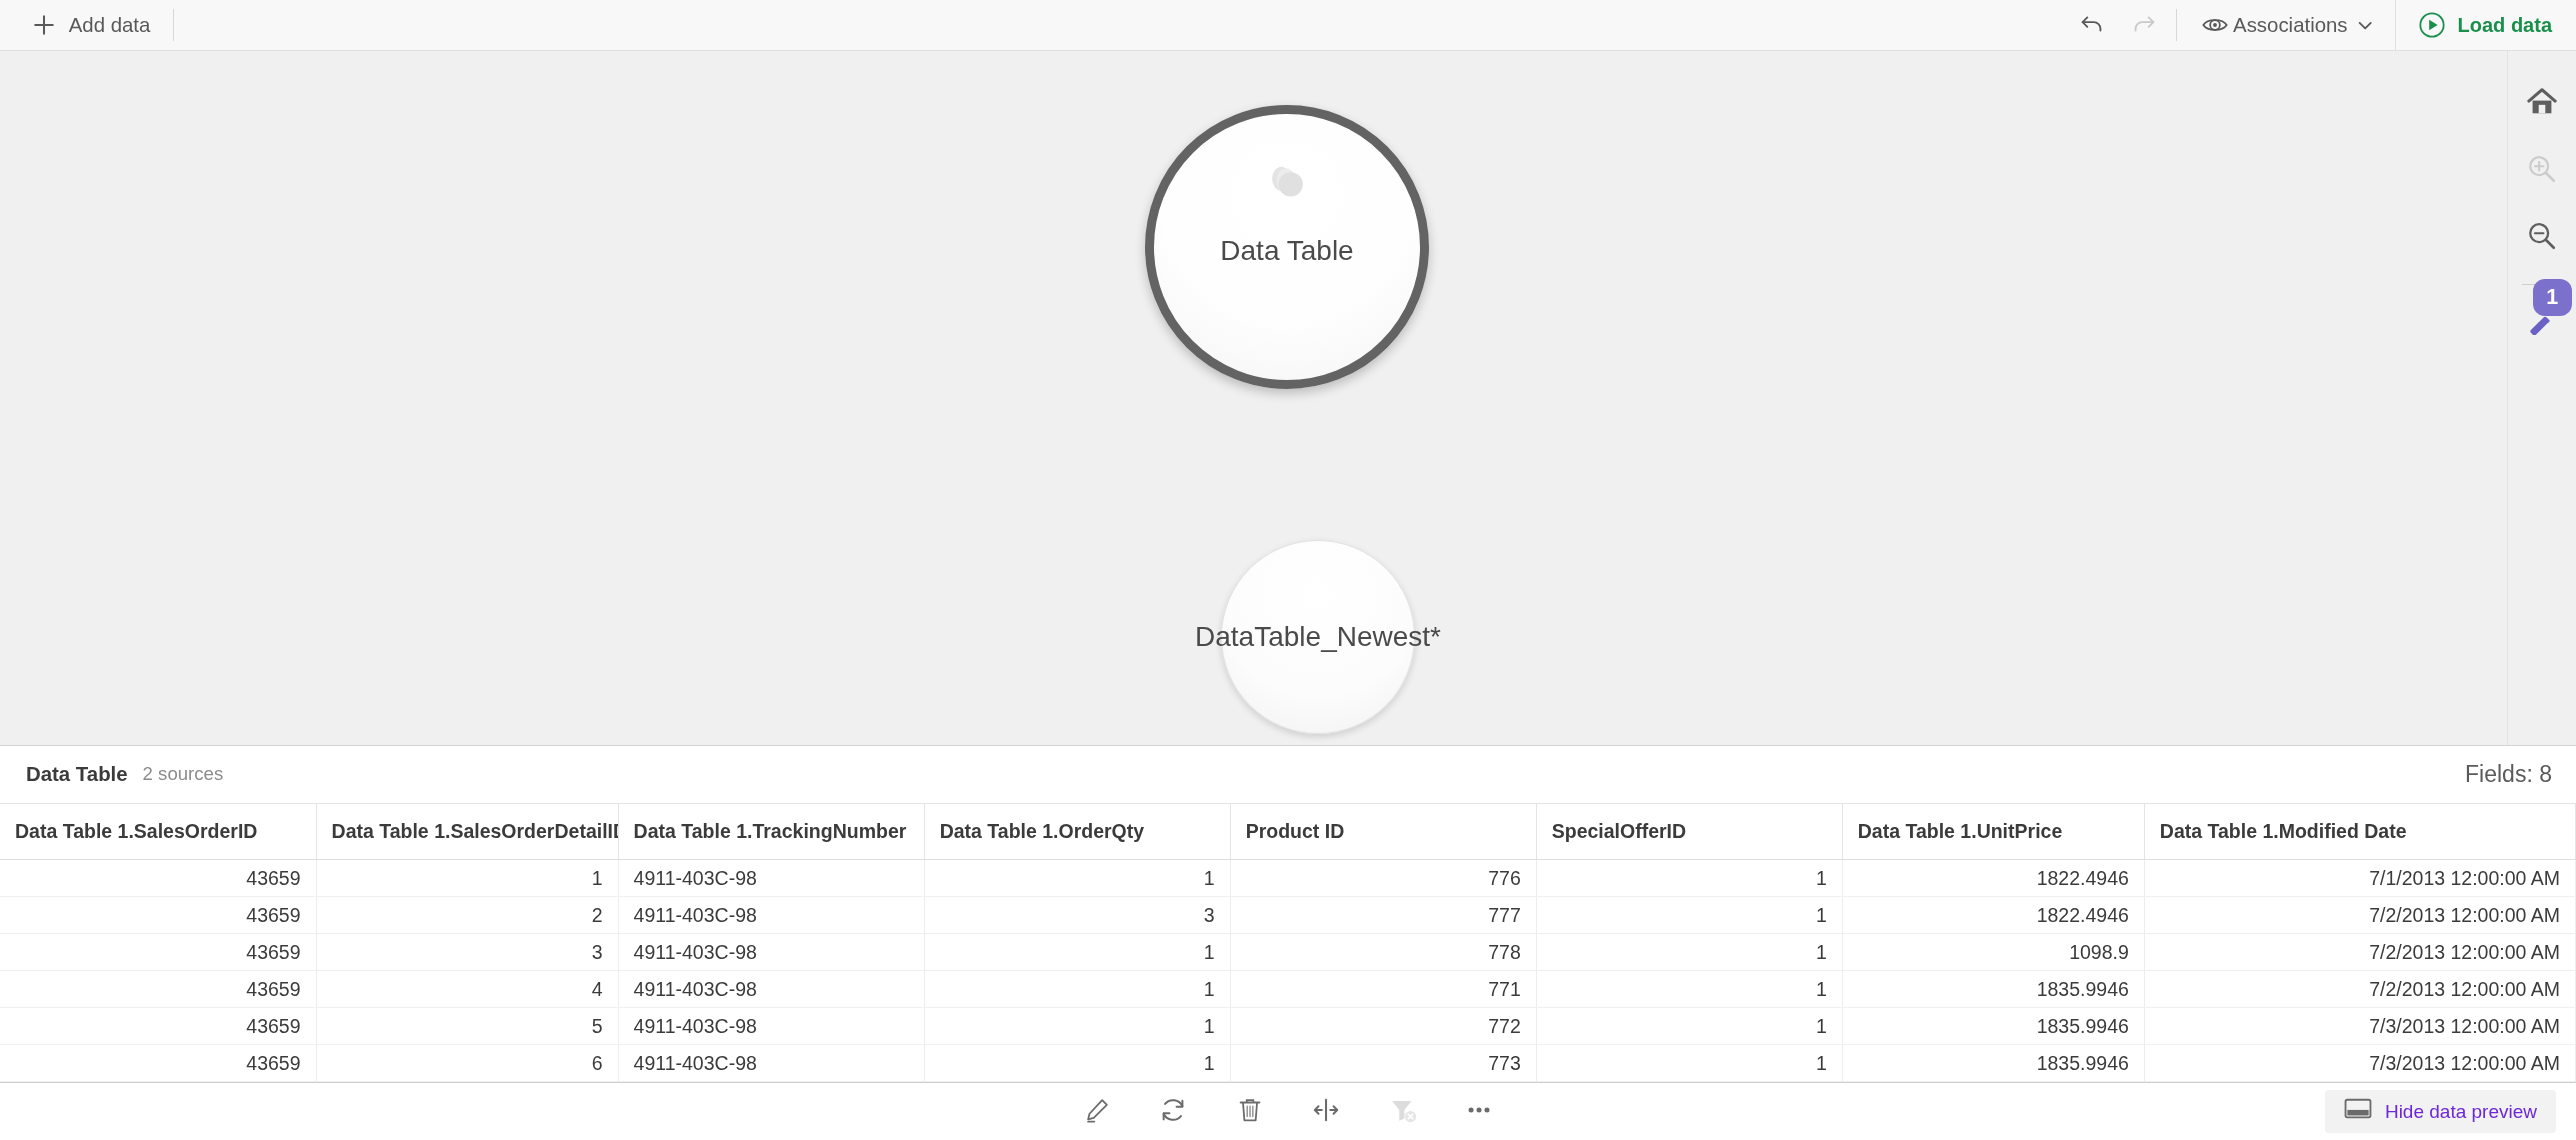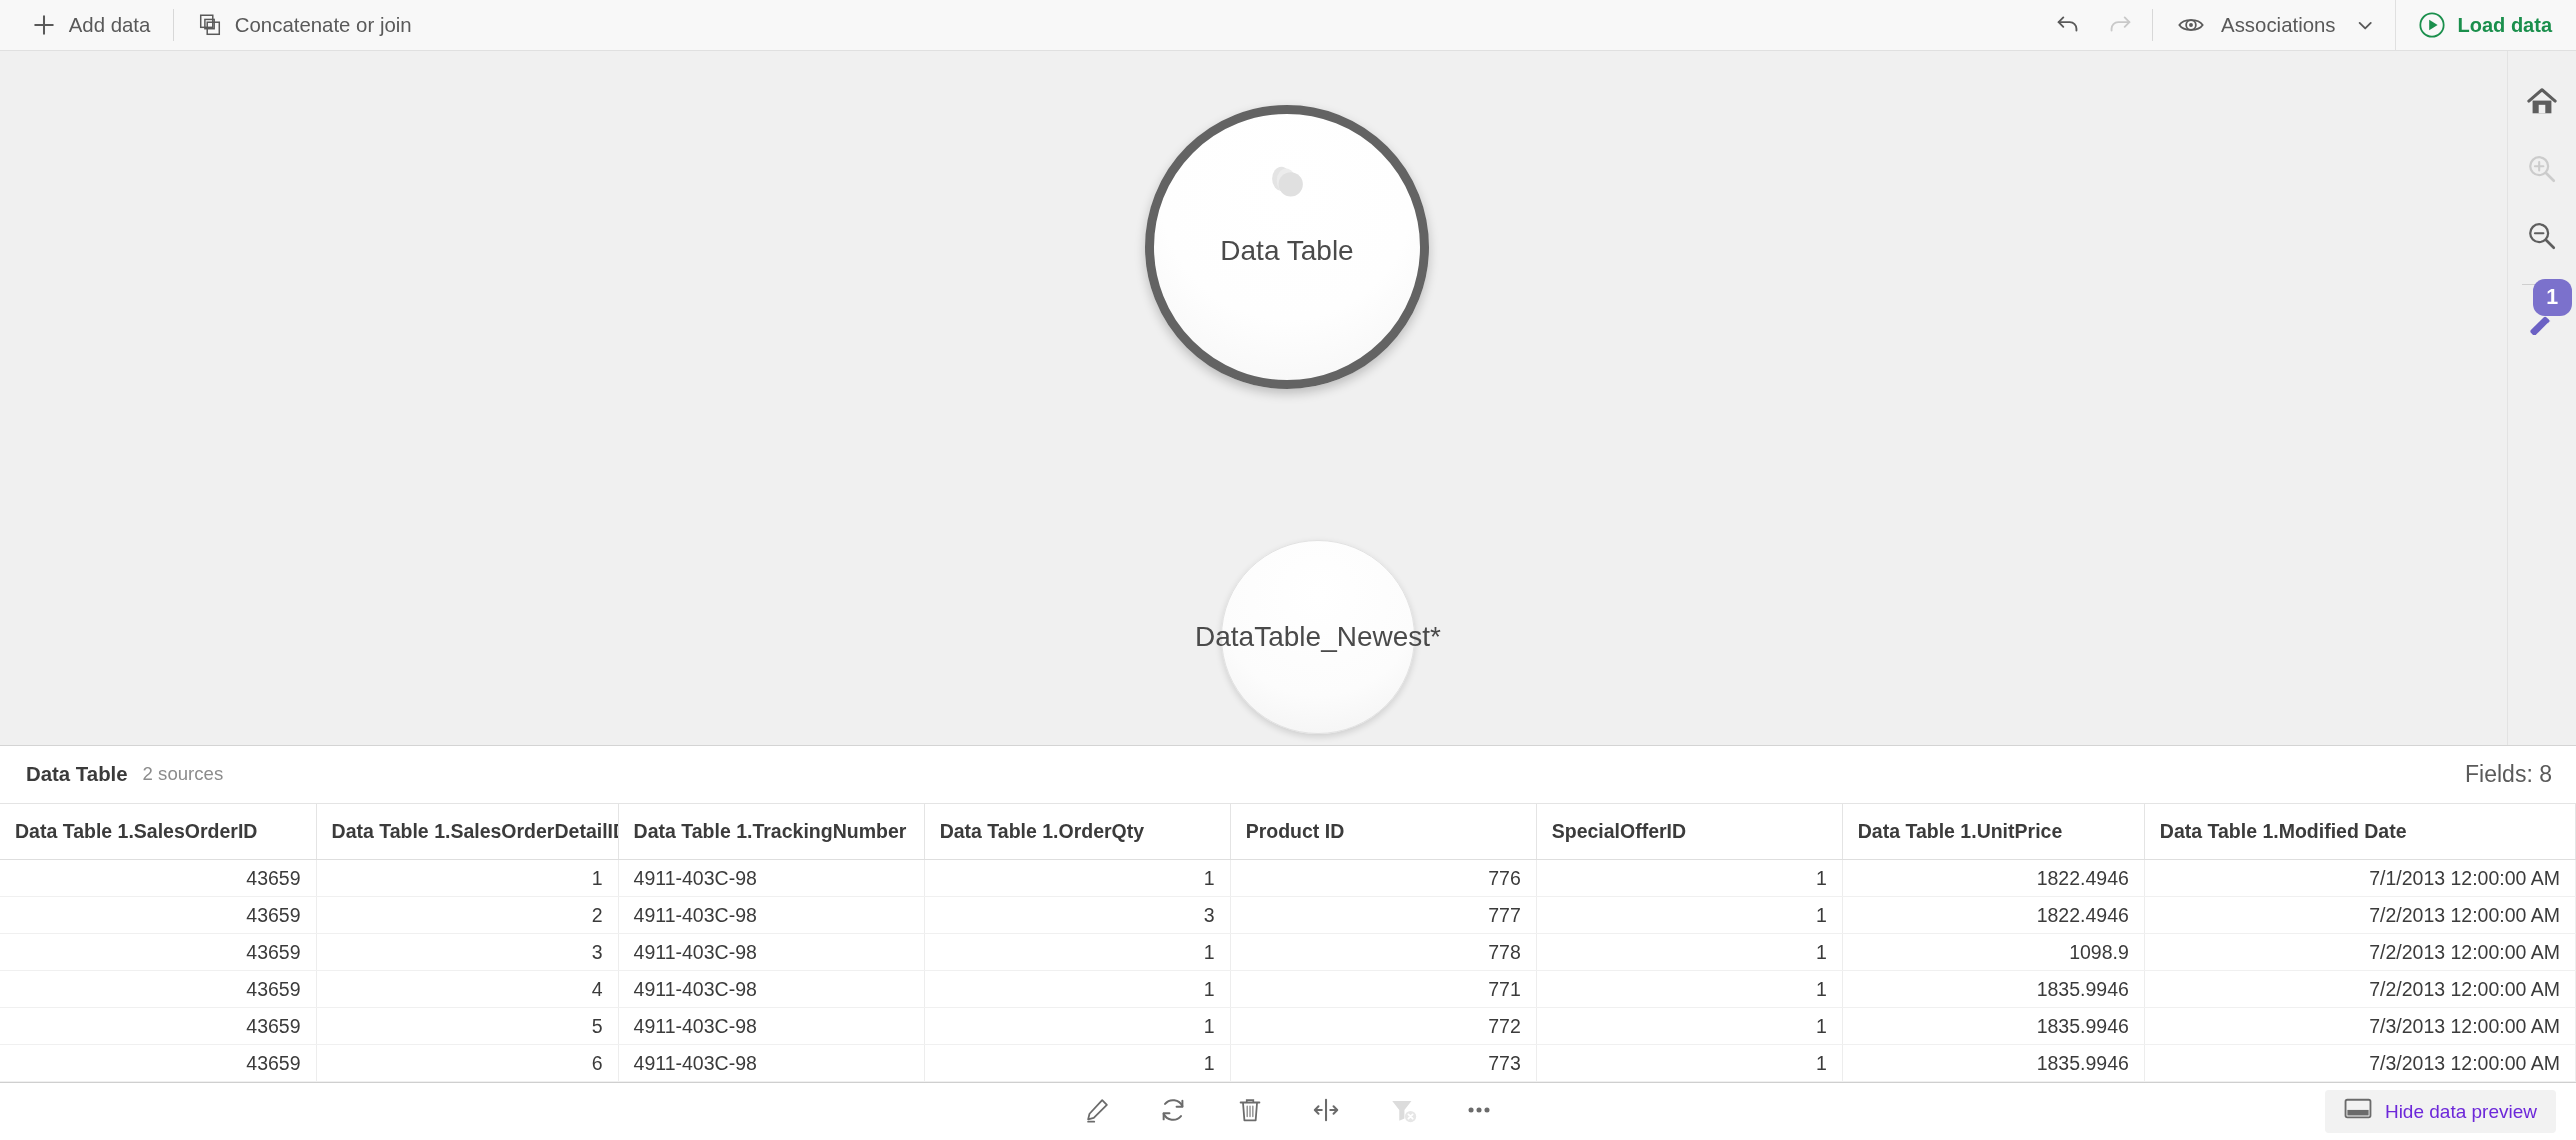--- a/index.html
+++ b/index.html
@@ -37,21 +37,21 @@
   .tb-sep { width: 0.9px; height: 32px; background: #d8d8d8; margin: 0 5.6px; }
   .tb-icon { display: flex; align-items: center; justify-content: center; width: 28px; height: 28px; }
   .tb-icon svg { display: block; }
   .icon-btn {
     width: 52px; height: 51px;
     display: flex; align-items: center; justify-content: center;
     cursor: pointer;
   }
   .icon-btn.disabled { cursor: default; }
   .assoc-btn {
-    display: flex; align-items: center; gap: 16px;
+    display: flex; align-items: center; gap: 4px;
     height: 51px; padding: 0 15px 0 18.6px;
     color: #595959; font-size: 20.4px; cursor: pointer;
   }
   .load-wrap {
     border-left: 0.9px solid #e0e0e0;
     height: 51px; display: flex; align-items: center;
   }
   .load-btn {
     display: flex; align-items: center; gap: 12px;
     height: 51px; padding: 0 24px 0 22px;
@@ -230,30 +230,20 @@
         <span class="tb-icon">
           <svg width="24" height="24" viewBox="0 0 26 26">
             <path d="M13 3.5 L13 22.5 M3.5 13 L22.5 13" stroke="#595959" stroke-width="2.2" fill="none" stroke-linecap="round"></path>
           </svg>
         </span>
         <span class="lbl">Add data</span>
       </div>
 
       <div class="tb-sep"></div>
 
-      <div class="tb-btn">
-        <span class="tb-icon">
-          <svg width="26" height="26" viewBox="0 0 28 28">
-            <rect x="4" y="3.5" width="13" height="13" fill="none" stroke="#595959" stroke-width="1.6"></rect>
-            <rect x="11" y="11" width="13" height="13" fill="none" stroke="#595959" stroke-width="1.6"></rect>
-            <rect x="8.5" y="8" width="10" height="10" fill="none" stroke="#595959" stroke-width="1.6"></rect>
-          </svg>
-        </span>
-        <span class="lbl">Concatenate or join</span>
-      </div>
     </div>
 
     <div class="tb-right">
 
       <div class="icon-btn">
         <span>
           <svg width="30" height="30" viewBox="0 0 32 32">
             <path d="M11 9 L6 14 L11 19" fill="none" stroke="#595959" stroke-width="2" stroke-linecap="round" stroke-linejoin="round"></path>
             <path d="M6 14 H18 a7 7 0 0 1 7 7 v2" fill="none" stroke="#595959" stroke-width="2" stroke-linecap="round"></path>
           </svg>

